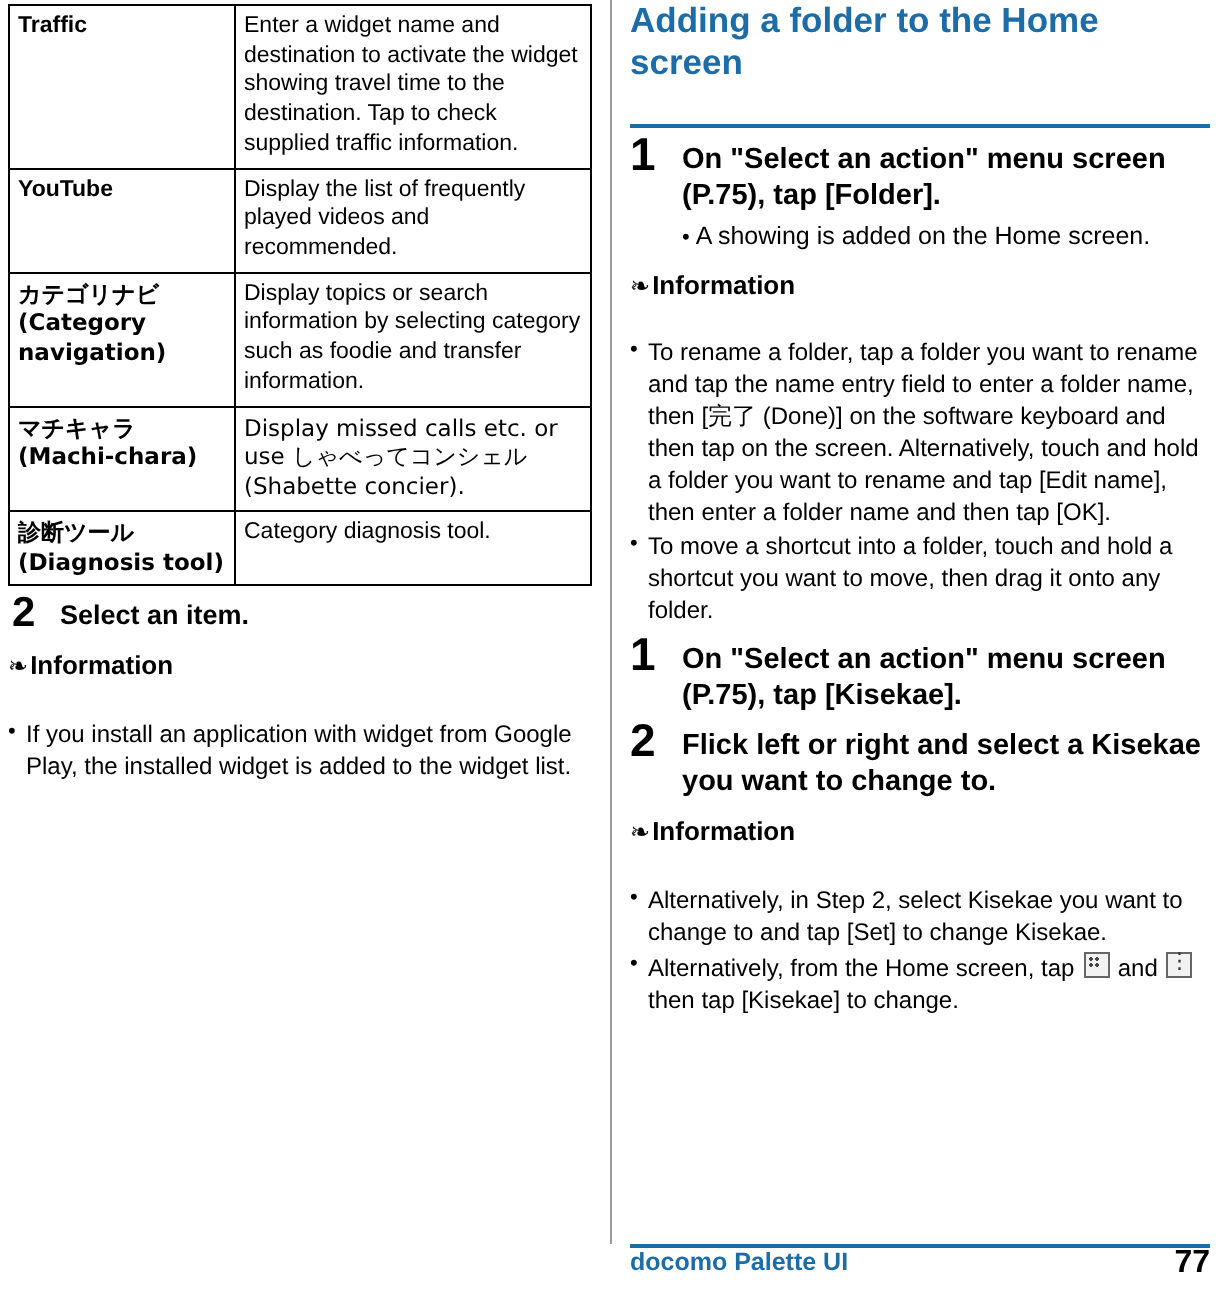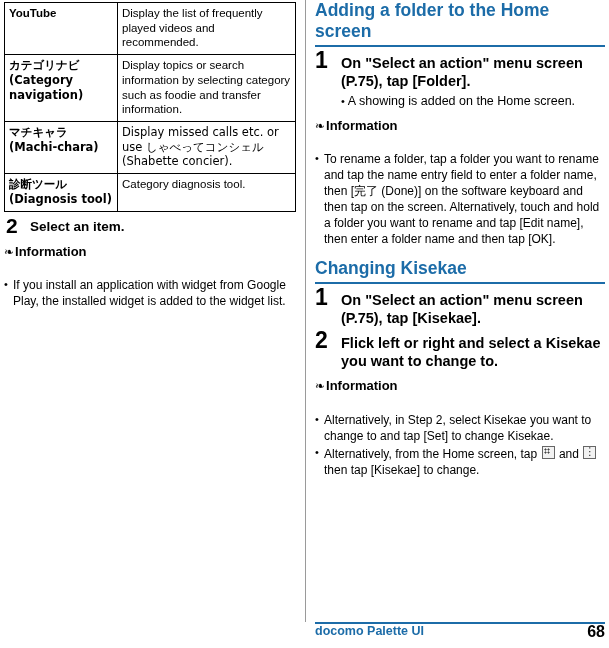--- a/index.html
+++ b/index.html
@@ -133,21 +133,21 @@
     left: 0;
     top: -1px;
     font-size: 11px;
   }
   
   .sec-head {
     font-size: 17.5px;
     font-weight: bold;
     color: #1c6ca8;
     line-height: 1.2;
-    padding-bottom: 3px;
+    padding-bottom: 20px;
     border-bottom: 2px solid #1c6ca8;
     margin-bottom: 2px;
   }
   .sec-head.second {
     margin-top: 10px;
   }
   
   .footer {
     position: absolute;
     left: 315px;
@@ -217,20 +217,24 @@
 
 <div class="page">
 
   <div class="divider"></div>
 
   <div class="col-left">
 
     <table class="spec">
       <tbody>
         <tr>
+          <td class="k">Traffic</td>
+          <td class="v">Enter a widget name and destination to activate the widget showing travel time to the destination. Tap to check supplied traffic information.</td>
+        </tr>
+        <tr>
           <td class="k">YouTube</td>
           <td class="v">Display the list of frequently played videos and recommended.</td>
         </tr>
         <tr>
           <td class="k jp">カテゴリナビ (Category navigation)</td>
           <td class="v">Display topics or search information by selecting category such as foodie and transfer information.</td>
         </tr>
         <tr>
           <td class="k jp">マチキャラ (Machi-chara)</td>
           <td class="v jp">Display missed calls etc. or use しゃべってコンシェル (Shabette concier).</td>
@@ -264,23 +268,23 @@
       <span class="num">1</span>
       <div class="txt">On "Select an action" menu screen (P.75), tap [Folder].</div>
       <div class="substep"><span class="bul">•</span><span>A showing is added on the Home screen.</span></div>
     </div>
 
     <div class="info-head">
       <span class="flower jp">❧</span><span>Information</span>
     </div>
     <ul class="bullets">
       <li>To rename a folder, tap a folder you want to rename and tap the name entry field to enter a folder name, then [完了 (Done)] on the software keyboard and then tap on the screen. Alternatively, touch and hold a folder you want to rename and tap [Edit name], then enter a folder name and then tap [OK].</li>
+      <li>To move a shortcut into a folder, touch and hold a shortcut you want to move, then drag it onto any folder.</li>
     </ul>
 
-    <div class="sec-head second">Changing Kisekae</div>
 
     <div class="step">
       <span class="num">1</span>
       <div class="txt">On "Select an action" menu screen (P.75), tap [Kisekae].</div>
     </div>
 
     <div class="step">
       <span class="num">2</span>
       <div class="txt">Flick left or right and select a Kisekae you want to change to.</div>
     </div>
@@ -291,16 +295,16 @@
     <ul class="bullets">
       <li><span>Alternatively, in Step 2, select Kisekae you want to change to and tap [Set] to change Kisekae.</span></li>
       <li><span>Alternatively, from the Home screen, tap </span><span class="mini-icon grid"></span><span> and </span><span class="mini-icon dots"></span><span> then tap [Kisekae] to change.</span></li>
     </ul>
 
   </div>
 
   <div class="footer-rule"></div>
   <div class="footer">
     <div class="ftitle">docomo Palette UI</div>
-    <div class="fpage">68</div>
+    <div class="fpage">77</div>
   </div>
 
 </div>
 
 </body></html>

